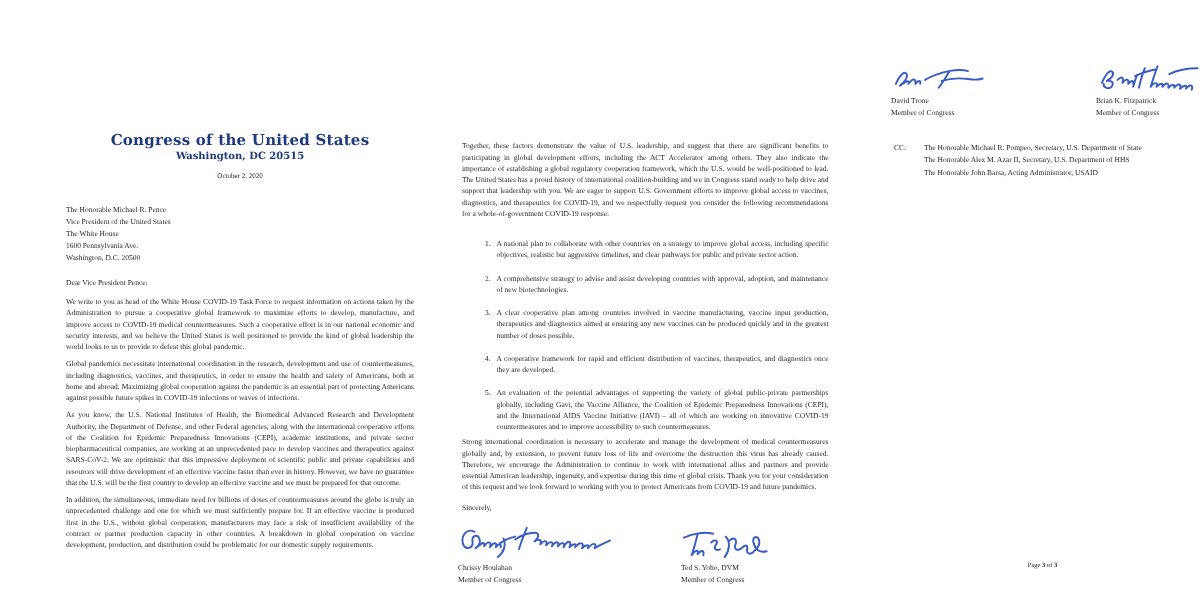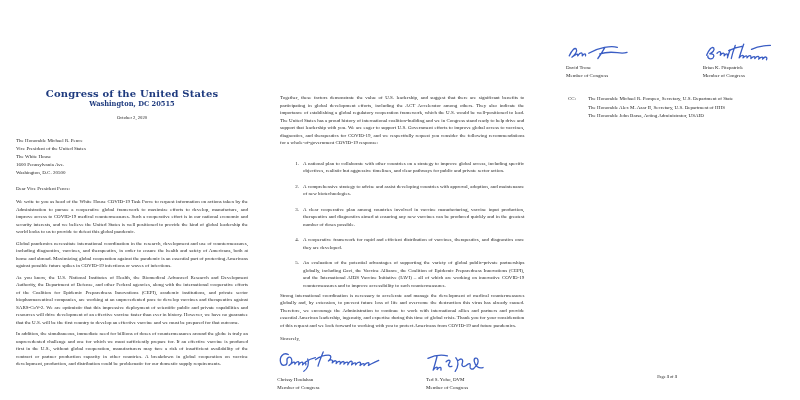--- a/index.html
+++ b/index.html
@@ -3,21 +3,21 @@
 <meta charset="utf-8">
 <style>
   html,body{margin:0;padding:0;}
   body{
     width:800px;height:400px;overflow:hidden;
     background:var(--page-bg,#ffffff);
     font-family:"Liberation Serif", serif;
     color:var(--text,#1f1f1f);
   }
   .canvas{position:relative;width:800px;height:400px;background:var(--page-bg,#ffffff);}
-  .page{position:absolute;top:0;width:266px;height:400px;overflow:hidden;background:var(--page-bg,#ffffff);}
+  .page{position:absolute;top:0;width:266px;height:400px;overflow:hidden;background:var(--page-bg,#ffffff);margin-left:28px;}
   #page1{left:0;}
   #page2{left:267px;}
   #page3{left:534px;}
   .inner{
     width:798px;height:1200px;
     transform:scale(0.33333);transform-origin:0 0;
     position:relative;
     font-size:15px;line-height:22.5px;
   }
   

